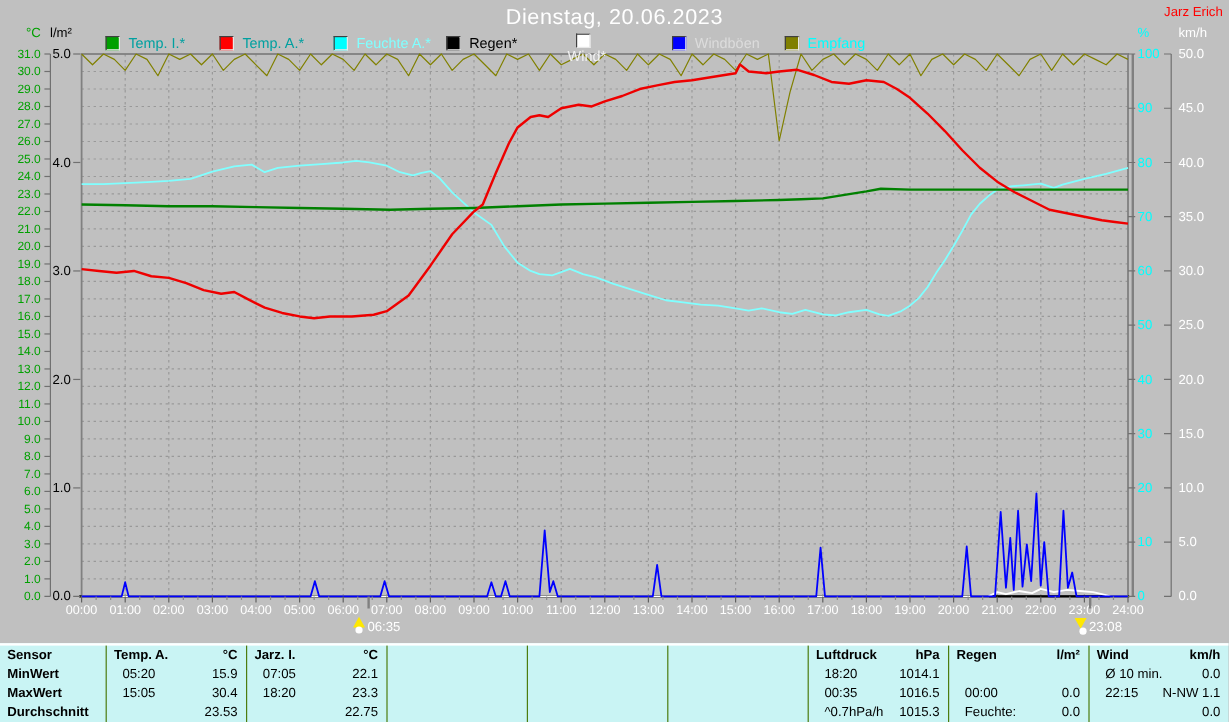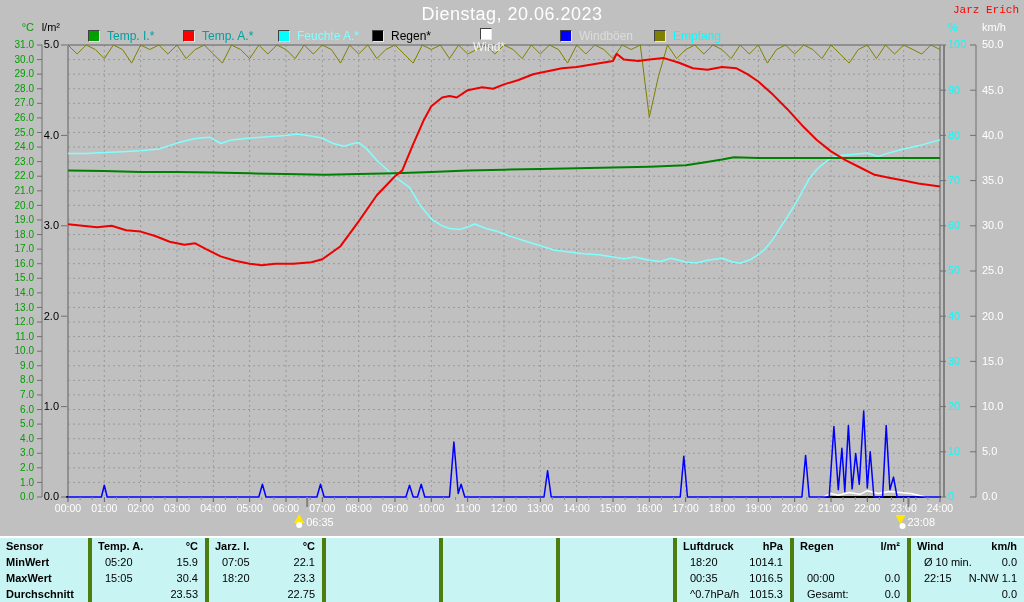--- a/index.html
+++ b/index.html
@@ -1,31 +1,31 @@
 <!DOCTYPE html>
 <html><head>
 <meta charset="utf-8">
 <style>
   *{box-sizing:border-box;margin:0;padding:0}
   html,body{background:#c0c0c0}
   .screen{position:relative;width:1024px;height:602px;background:#c0c0c0;overflow:hidden;
           font-family:"Liberation Sans",sans-serif;}
   .title{position:absolute;top:4px;left:0;width:100%;text-align:center;color:#ffffff;
          font-size:18px;letter-spacing:0.5px;}
-  .attribution{position:absolute;top:4px;right:5px;color:#ff0000;font-size:11px;font-family:Liberation Mono, monospace;}
+  .attribution{position:absolute;top:4px;right:5px;color:#ff0000;font-size:11px;}
   .legend{position:absolute;top:28px;left:0;width:100%;height:16px;text-decoration:underline;}
   .legend-item{position:absolute;top:0;display:flex;align-items:center;height:15px;}
   .swatch{width:12px;height:12px;border-top:1px solid #404040;border-left:1px solid #404040;
           border-right:1px solid #e8e8e8;border-bottom:1px solid #e8e8e8;flex:0 0 12px;}
   .legend-label{margin-left:7px;font-size:12px;white-space:nowrap;}
   #chart{position:absolute;top:0;left:0;}
   .stats{position:absolute;top:536px;left:0;width:1024px;height:66px;border-top:2px solid #ffffff;
          display:grid;grid-template-columns:88px repeat(8,117px);font-size:11px;color:#000;}
   .col{display:flex;flex-direction:column;overflow:hidden;}
-  .col+.col{border-left:4px solid #4d7c0f;}
+  .col+.col{border-left:1px solid #4d7c0f;}
   .srow{height:16px;line-height:16px;display:flex;white-space:nowrap;}
   .srow .l{padding-left:13px;flex:1;overflow:hidden;}
   .srow .r{padding-right:7px;text-align:right;}
   .hdr{font-weight:bold;}
   .hdr .l{padding-left:6px;}
   .rowhead .srow{font-weight:bold;padding-left:6px;}
 </style>
 </head>
 <body>
 
@@ -497,21 +497,21 @@
         </div>
         <div class="srow">
           <span class="l"></span>
           <span class="r"></span>
         </div>
         <div class="srow">
           <span class="l">00:00</span>
           <span class="r">0.0</span>
         </div>
         <div class="srow">
-          <span class="l">Gesamt:</span>
+          <span class="l">Feuchte:</span>
           <span class="r">0.0</span>
         </div>
       </div>
       <div class="col">
         <div class="srow hdr">
           <span class="l">Wind</span>
           <span class="r">km/h</span>
         </div>
         <div class="srow">
           <span class="l">Ø 10 min.</span>

